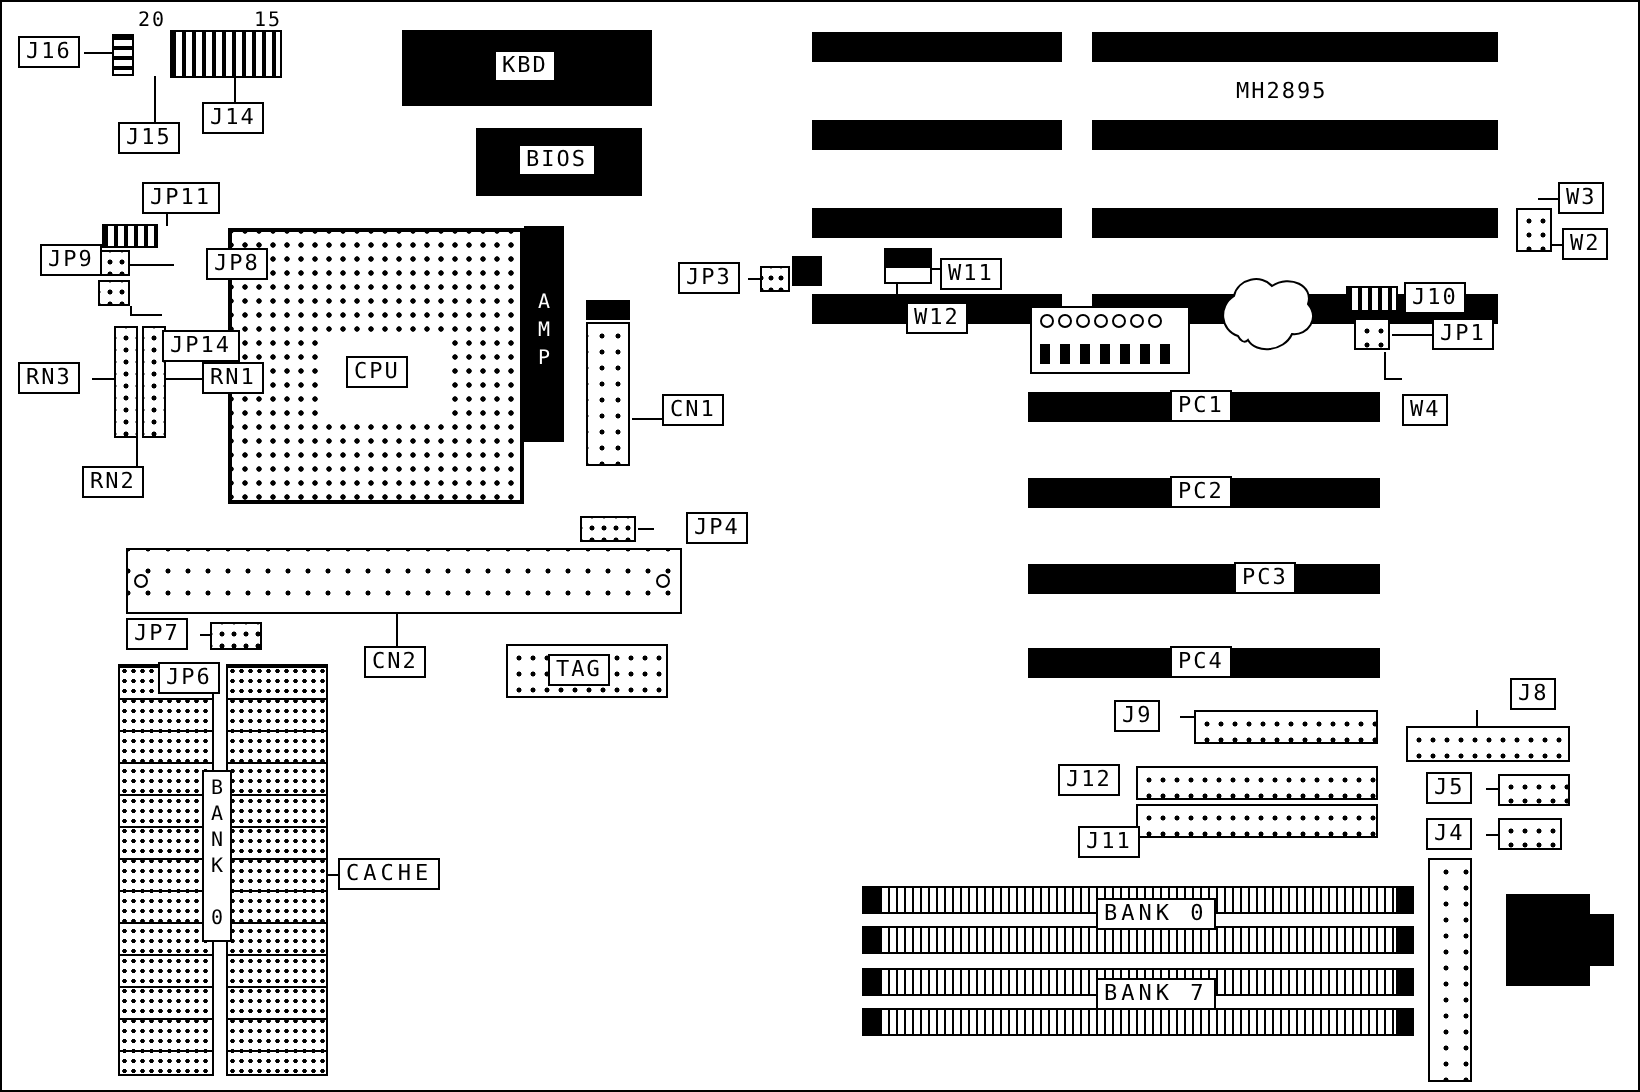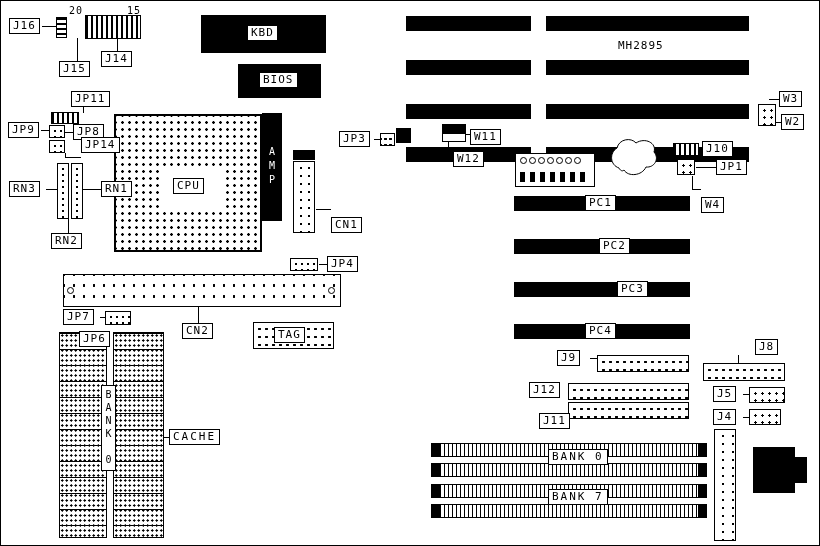--- a/index.html
+++ b/index.html
@@ -54,50 +54,50 @@
 
   <i class="dots" style="left:757px;top:103px;width:18px;height:22px;background-size:7px 7px"></i>
   <div class="lbl" style="left:778px;top:90px">W3</div>
   <i class="ln" style="left:768px;top:98px;width:10px;height:1px"></i>
   <div class="lbl" style="left:780px;top:113px">W2</div>
   <i class="ln" style="left:774px;top:121px;width:6px;height:1px"></i>
 
   <div class="lbl" style="left:70px;top:90px">JP11</div>
   <i class="ln" style="left:82px;top:106px;width:1px;height:6px"></i>
   <i class="vstripe" style="left:50px;top:111px;width:28px;height:12px"></i>
-  <div class="lbl" style="left:7px;top:121px">JP9</div>
+  <div class="lbl" style="left:19px;top:121px">JP9</div>
   <i class="ln" style="left:40px;top:129px;width:8px;height:1px"></i>
   <i class="dots" style="left:48px;top:124px;width:16px;height:13px"></i>
-  <div class="lbl" style="left:72px;top:123px">JP8</div>
+  <div class="lbl" style="left:102px;top:123px">JP8</div>
   <i class="ln" style="left:64px;top:131px;width:22px;height:1px"></i>
   <i class="dots" style="left:48px;top:139px;width:16px;height:13px"></i>
   <i class="ln" style="left:64px;top:152px;width:1px;height:4px"></i>
   <i class="ln" style="left:64px;top:156px;width:16px;height:1px"></i>
-  <div class="lbl" style="left:80px;top:136px">JP14</div>
+  <div class="lbl" style="left:80px;top:164px">JP14</div>
 
   <i class="dots" style="left:56px;top:162px;width:12px;height:56px"></i>
   <i class="dots" style="left:70px;top:162px;width:12px;height:56px"></i>
   <div class="lbl" style="left:8px;top:180px">RN3</div>
   <i class="ln" style="left:45px;top:188px;width:11px;height:1px"></i>
   <div class="lbl" style="left:100px;top:180px">RN1</div>
   <i class="ln" style="left:82px;top:188px;width:18px;height:1px"></i>
-  <div class="lbl" style="left:50px;top:232px">RN2</div>
+  <div class="lbl" style="left:40px;top:232px">RN2</div>
   <i class="ln" style="left:67px;top:218px;width:1px;height:14px"></i>
 
   <div class="socket" style="left:113px;top:113px;width:148px;height:138px"></div>
   <div class="abs" style="left:162px;top:166px;width:62px;height:44px;background:#fff;z-index:3"></div>
   <div class="lbl" style="left:172px;top:177px">CPU</div>
 
   <div class="bar" style="left:261px;top:112px;width:20px;height:108px;display:flex;align-items:center;justify-content:center;z-index:2">
     <span class="vtext">AMP</span>
   </div>
 
   <div class="bar" style="left:292px;top:149px;width:22px;height:10px;z-index:2"></div>
   <i class="dots" style="left:292px;top:160px;width:22px;height:72px;background-size:8px 8px;background-position:3px 2px"></i>
-  <div class="lbl" style="left:330px;top:216px">CN1</div>
+  <div class="lbl" style="left:330px;top:196px">CN1</div>
   <i class="ln" style="left:315px;top:208px;width:15px;height:1px"></i>
 
   <div class="lbl" style="left:338px;top:130px">JP3</div>
   <i class="ln" style="left:373px;top:138px;width:6px;height:1px"></i>
   <i class="dots" style="left:379px;top:132px;width:15px;height:13px;background-size:5px 6px"></i>
   <div class="bar" style="left:395px;top:127px;width:15px;height:15px;z-index:2"></div>
 
   <div class="bar" style="left:441px;top:123px;width:24px;height:9px;z-index:2"></div>
   <i class="blk" style="left:441px;top:132px;width:24px;height:9px"></i>
   <div class="lbl" style="left:469px;top:128px">W11</div>
@@ -128,27 +128,27 @@
   <i class="ln" style="left:697px;top:148px;width:4px;height:1px"></i>
   <div class="lbl" style="left:715px;top:158px">JP1</div>
   <i class="ln" style="left:695px;top:166px;width:20px;height:1px"></i>
   <div class="lbl" style="left:700px;top:196px">W4</div>
   <i class="ln" style="left:691px;top:175px;width:1px;height:14px"></i>
   <i class="ln" style="left:691px;top:188px;width:9px;height:1px"></i>
 
   <div class="bar" style="left:513px;top:195px;width:176px;height:15px"></div>
   <div class="lbl" style="left:584px;top:194px">PC1</div>
   <div class="bar" style="left:513px;top:238px;width:176px;height:15px"></div>
-  <div class="lbl" style="left:598px;top:237px">PC2</div>
+  <div class="lbl" style="left:584px;top:237px">PC2</div>
   <div class="bar" style="left:513px;top:281px;width:176px;height:15px"></div>
   <div class="lbl" style="left:616px;top:280px">PC3</div>
   <div class="bar" style="left:513px;top:323px;width:176px;height:15px"></div>
   <div class="lbl" style="left:584px;top:322px">PC4</div>
 
-  <div class="lbl" style="left:326px;top:255px">JP4</div>
+  <div class="lbl" style="left:342px;top:255px">JP4</div>
   <i class="ln" style="left:318px;top:263px;width:8px;height:1px"></i>
   <i class="dots" style="left:289px;top:257px;width:28px;height:13px"></i>
 
   <i class="dots" style="left:62px;top:273px;width:278px;height:33px;background-size:10px 11px;background-position:5px 5px"></i>
   <i class="circ abs" style="left:66px;top:286px;z-index:3"></i>
   <i class="circ abs" style="left:327px;top:286px;z-index:3"></i>
   <i class="ln" style="left:197px;top:306px;width:1px;height:16px"></i>
   <div class="lbl" style="left:181px;top:322px">CN2</div>
 
   <div class="lbl" style="left:62px;top:308px">JP7</div>

